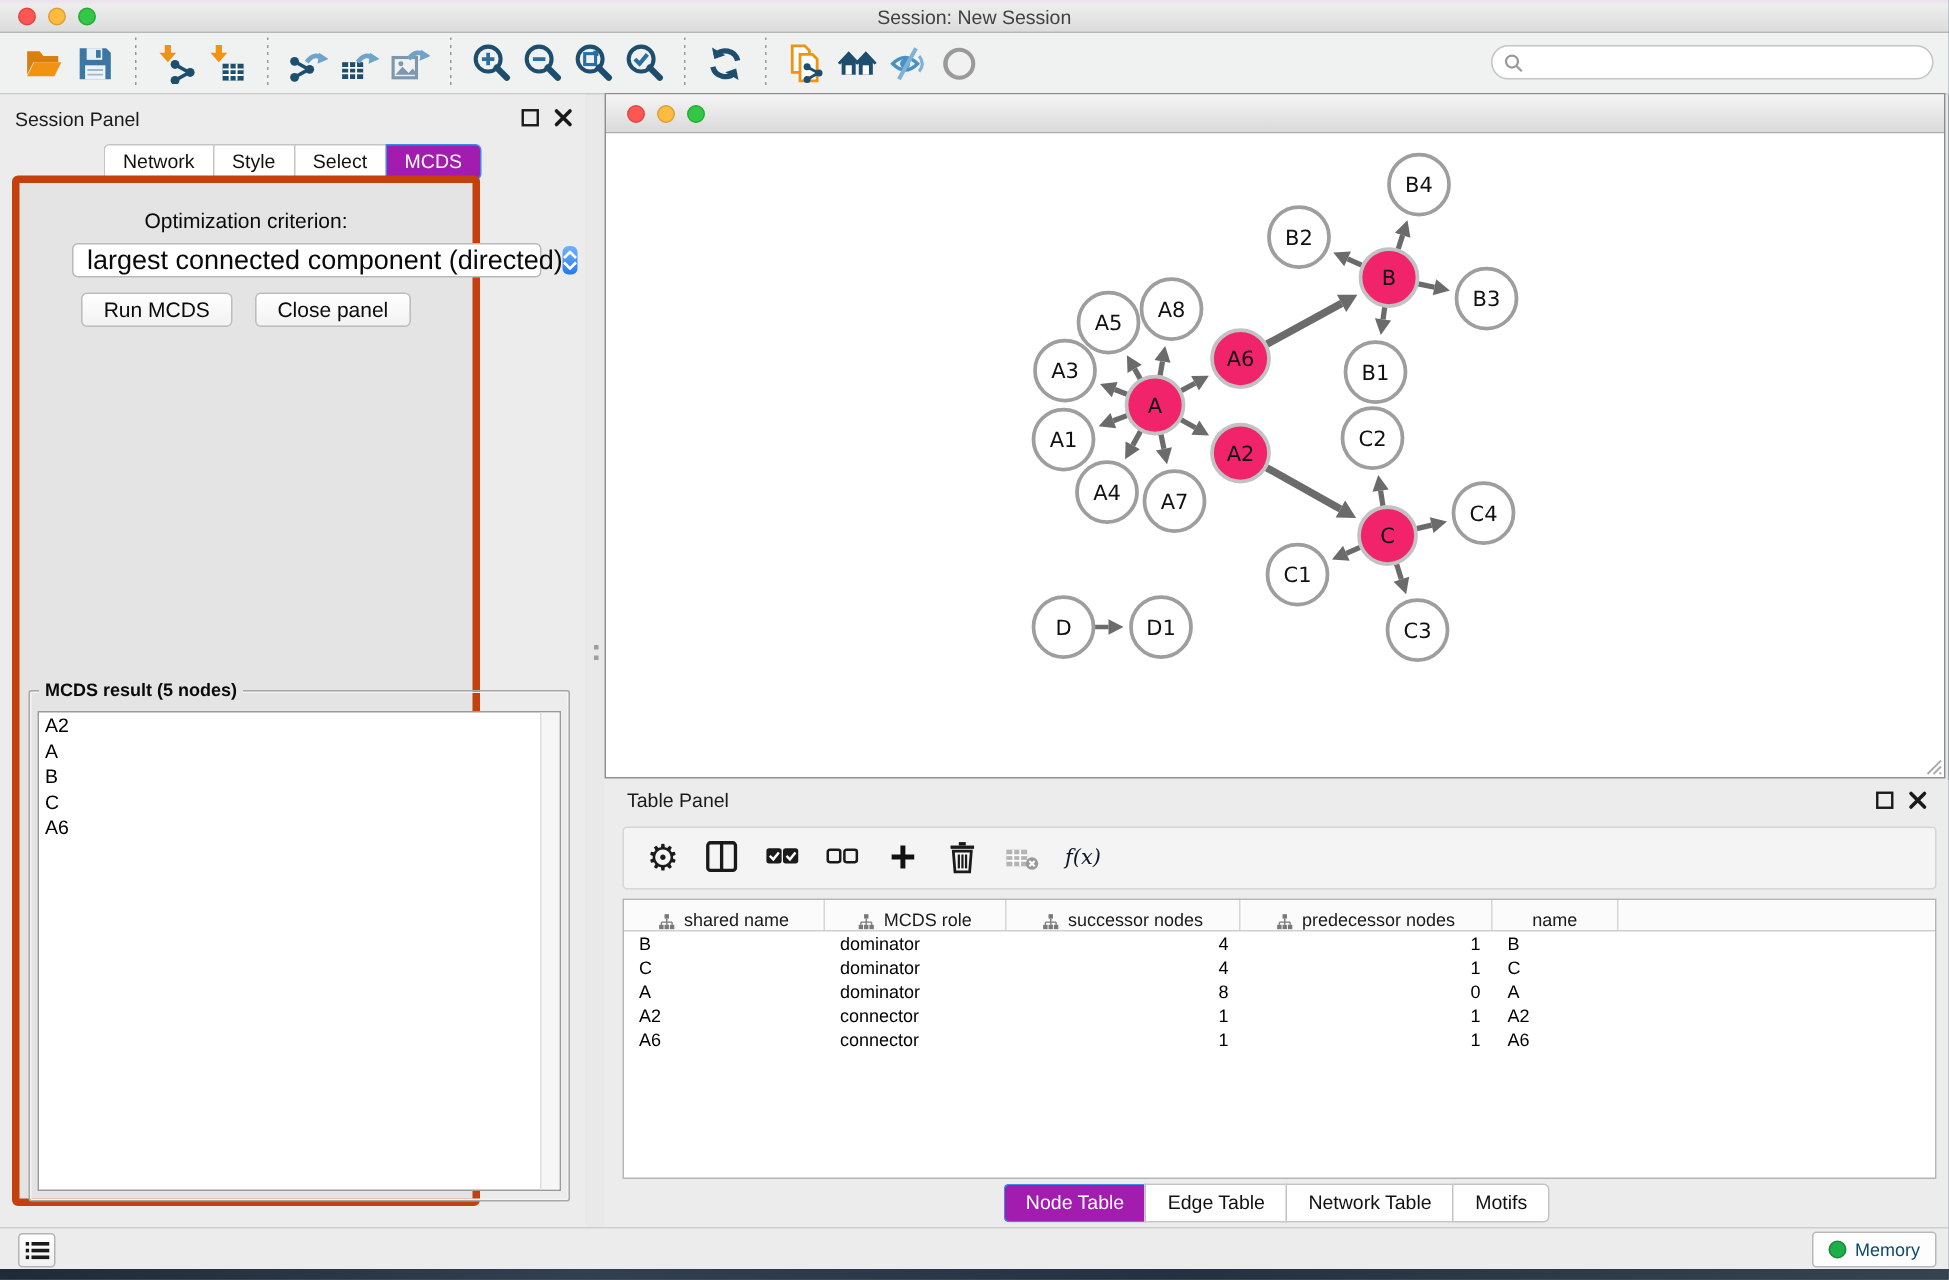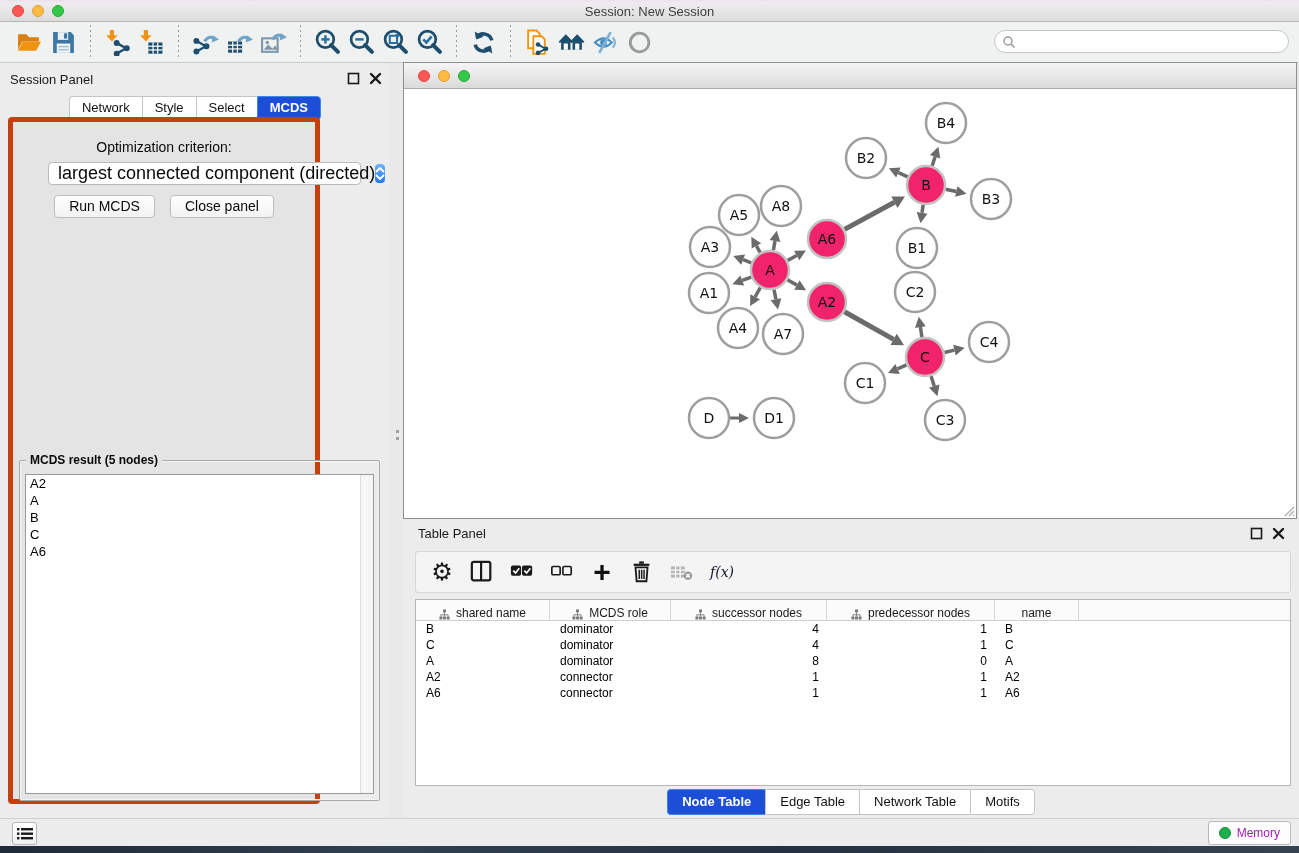--- a/index.html
+++ b/index.html
@@ -37,21 +37,21 @@
   .cpanel { position:absolute; left:0; top:63px; width:390px; height:755px; background:#ececec; }
   .panel-header { position:absolute; left:10px; top:9px; font-size:13px; color:#1a1a1a; }
   .panel-ctl { position:absolute; top:9px; display:flex; gap:9px; }
   .cpanel .panel-ctl { right:8px; }
   .panel-ctl svg { width:13px; height:13px; }
   .cp-tabs { position:absolute; left:0; top:33px; width:100%; display:flex; justify-content:center; }
   .tab { font-size:13px; padding:3px 12px 4px; background:#fff; border:1px solid #c4c4c4;
     border-right:none; color:#111; }
   .tab:first-child { border-radius:4px 0 0 4px; }
   .tab:last-child  { border-radius:0 4px 4px 0; border-right:1px solid #c4c4c4; }
-  .tab.active { background:#1d4ed8; border-color:#3b8ae8; color:#fff;font-weight:bold; }
+  .tab.active { background:#a21caf; border-color:#3b8ae8; color:#fff; }
   .cp-body { position:absolute; left:8px; top:54px; width:312px; height:687px;
     background:#e4e4e4; border:5px solid #c2410c; border-radius:4px; }
   .opt-label { position:absolute; left:0; top:17px; width:100%; text-align:center;
     font-size:14px; color:#0a0a0a; }
   .dropdown { position:absolute; left:35px; top:40px; width:313px; height:23px; background:#fff;
     border:1px solid #b9b9b9; border-radius:4px; display:flex; align-items:center; }
   .dropdown .dd-text { flex:1; font-size:18px; color:#0a0a0a; padding-left:9px; white-space:nowrap; }
   .dd-stepper { width:20px; height:19px; margin-right:2px; border-radius:4px;
     background:linear-gradient(#71b3fb,#2479f2); display:flex; flex-direction:column;
     align-items:center; justify-content:center; gap:1px; }
@@ -115,21 +115,21 @@
   .t-tabs .tab { padding:4px 14px 5px; }
 
   
   .footer { position:absolute; left:0; top:818px; width:100%; height:28px;
     background:#ececec; border-top:1px solid #cfcfcf; }
   .list-btn { position:absolute; left:12px; top:3px; width:25px; height:23px;
     background:linear-gradient(#fff,#f0f0f0); border:1px solid #b5b5b5; border-radius:3px;
     display:flex; align-items:center; justify-content:center; }
   .memory-btn { position:absolute; right:8px; top:2px; height:24px;
     background:#fdfdfd; border:1px solid #b9b9b9; border-radius:3px;
-    display:flex; align-items:center; gap:6px; padding:4px 10px; font-size:12px; color:#a21caf; }
+    display:flex; align-items:center; gap:6px; padding:4px 10px; font-size:12px; color:#0c4a6e; }
   .memdot { width:12px; height:12px; border-radius:50%; background:#1faf4a; border:1px solid #148a37; }
   .desktop-strip { position:absolute; left:0; top:846px; width:100%; height:7px;
     background:linear-gradient(90deg,#1f2a38,#31404f 30%,#243140 60%,#35424f); }
 </style>
 </head>
 <body>
 
 <div class="app">
 
   <div class="titlebar">

